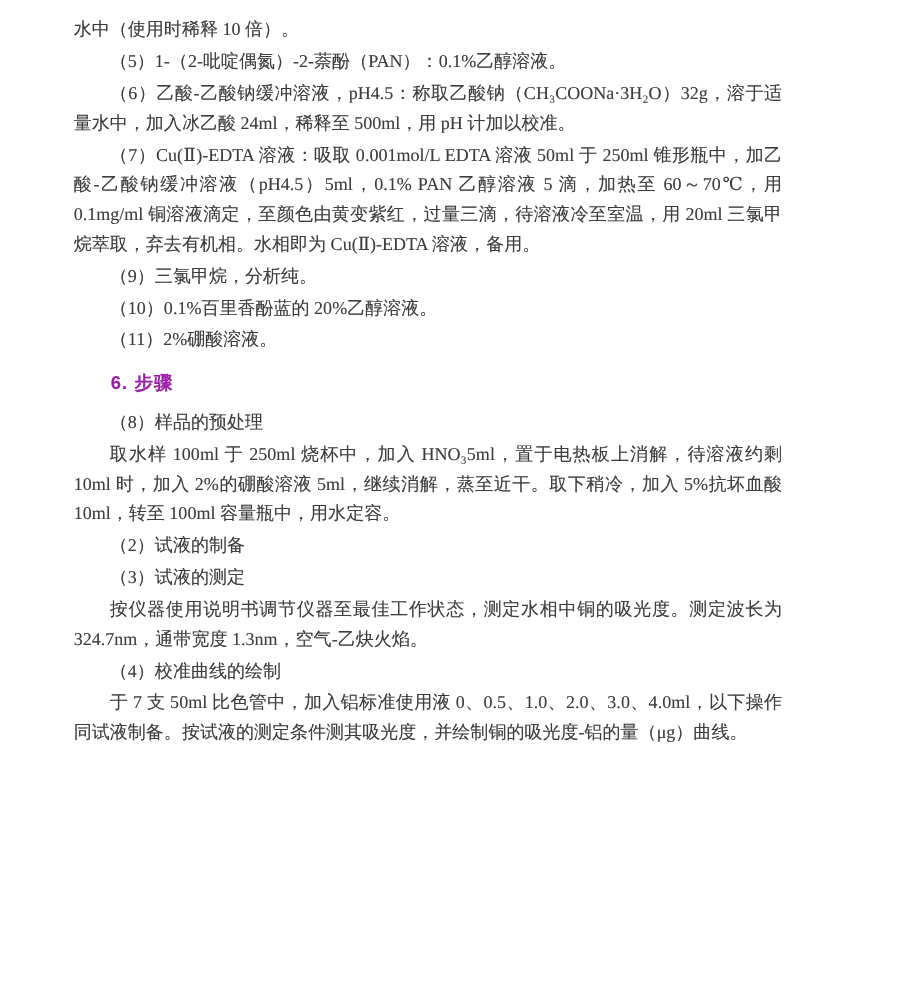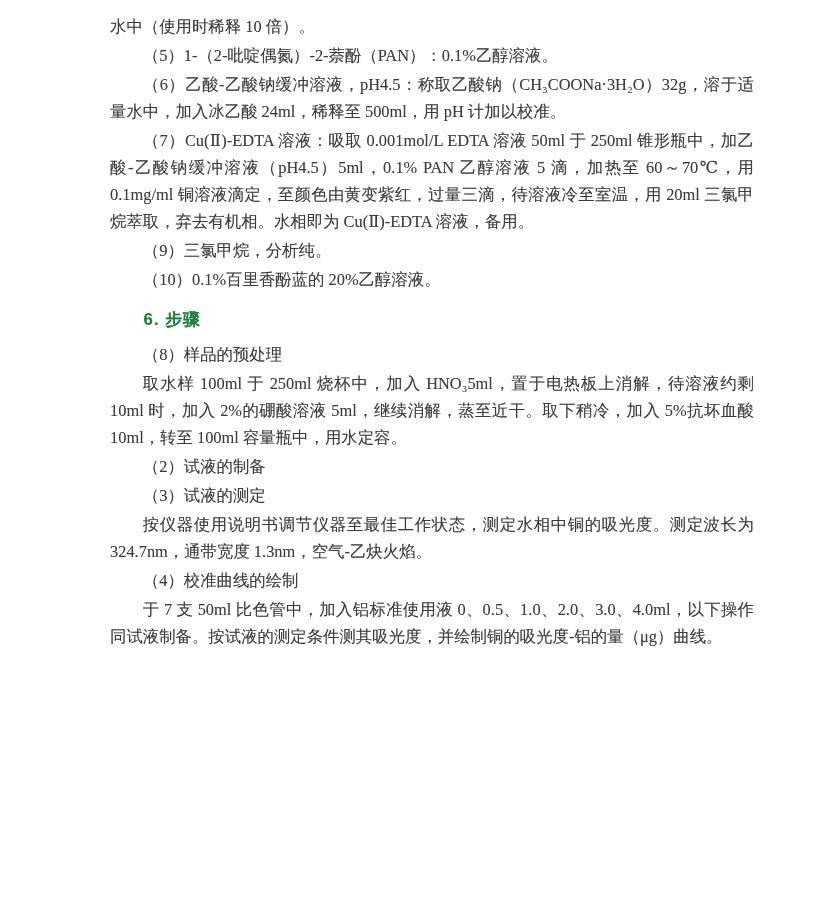--- a/index.html
+++ b/index.html
@@ -11,21 +11,21 @@
     width: 827px;
     height: 914px;
     overflow: hidden;
     font-family: "Liberation Serif", "DejaVu Serif", serif;
   }
   .page {
     width: 827px;
     height: 914px;
     background: #ffffff;
     box-sizing: border-box;
-    padding: 13px 86px 0 110px;
+    padding: 13px 86px 0 67px;
     border-radius: 26px;
   }
   .doc {
     width: 644px;
     color: #3c3c3c;
     font-size: 16.4px;
     line-height: 27px;
     text-align: justify;
   }
   .doc p.para {
@@ -34,40 +34,41 @@
   }
   .doc p.para.indent {
     text-indent: 2em;
   }
   .doc .heading {
     margin: 13px 0 8px 0;
     padding: 0;
     text-indent: 2em;
     font-family: "Liberation Sans", "DejaVu Sans", sans-serif;
     font-weight: bold;
-    color: #15803d;
+    color: #a21caf;
     font-size: 16.8px;
     letter-spacing: 1px;
   }
   
   .doc p.para, .doc .heading {
     text-shadow: 0 0 0.4px rgba(60,60,60,0.35);
   }
 </style>
 </head>
 <body>
 
 <div class="page">
   <div class="doc">
       <p class="para">水中（使用时稀释 10 倍）。</p>
       <p class="para indent">（5）1-（2-吡啶偶氮）-2-萘酚（PAN）：0.1%乙醇溶液。</p>
       <p class="para indent">（6）乙酸-乙酸钠缓冲溶液，pH4.5：称取乙酸钠（CH₃COONa·3H₂O）32g，溶于适量水中，加入冰乙酸 24ml，稀释至 500ml，用 pH 计加以校准。</p>
       <p class="para indent">（7）Cu(Ⅱ)-EDTA 溶液：吸取 0.001mol/L EDTA 溶液 50ml 于 250ml 锥形瓶中，加乙酸-乙酸钠缓冲溶液（pH4.5）5ml，0.1% PAN 乙醇溶液 5 滴，加热至 60～70℃，用 0.1mg/ml 铜溶液滴定，至颜色由黄变紫红，过量三滴，待溶液冷至室温，用 20ml 三氯甲烷萃取，弃去有机相。水相即为 Cu(Ⅱ)-EDTA 溶液，备用。</p>
       <p class="para indent">（9）三氯甲烷，分析纯。</p>
       <p class="para indent">（10）0.1%百里香酚蓝的 20%乙醇溶液。</p>
+      <p class="para indent">（11）2%硼酸溶液。</p>
       <div class="heading">6. 步骤</div>
       <p class="para indent">（8）样品的预处理</p>
       <p class="para indent">取水样 100ml 于 250ml 烧杯中，加入 HNO₃5ml，置于电热板上消解，待溶液约剩 10ml 时，加入 2%的硼酸溶液 5ml，继续消解，蒸至近干。取下稍冷，加入 5%抗坏血酸 10ml，转至 100ml 容量瓶中，用水定容。</p>
       <p class="para indent">（2）试液的制备</p>
       <p class="para indent">（3）试液的测定</p>
       <p class="para indent">按仪器使用说明书调节仪器至最佳工作状态，测定水相中铜的吸光度。测定波长为 324.7nm，通带宽度 1.3nm，空气-乙炔火焰。</p>
       <p class="para indent">（4）校准曲线的绘制</p>
       <p class="para indent">于 7 支 50ml 比色管中，加入铝标准使用液 0、0.5、1.0、2.0、3.0、4.0ml，以下操作同试液制备。按试液的测定条件测其吸光度，并绘制铜的吸光度-铝的量（μg）曲线。</p>
     </div>
 </div>

